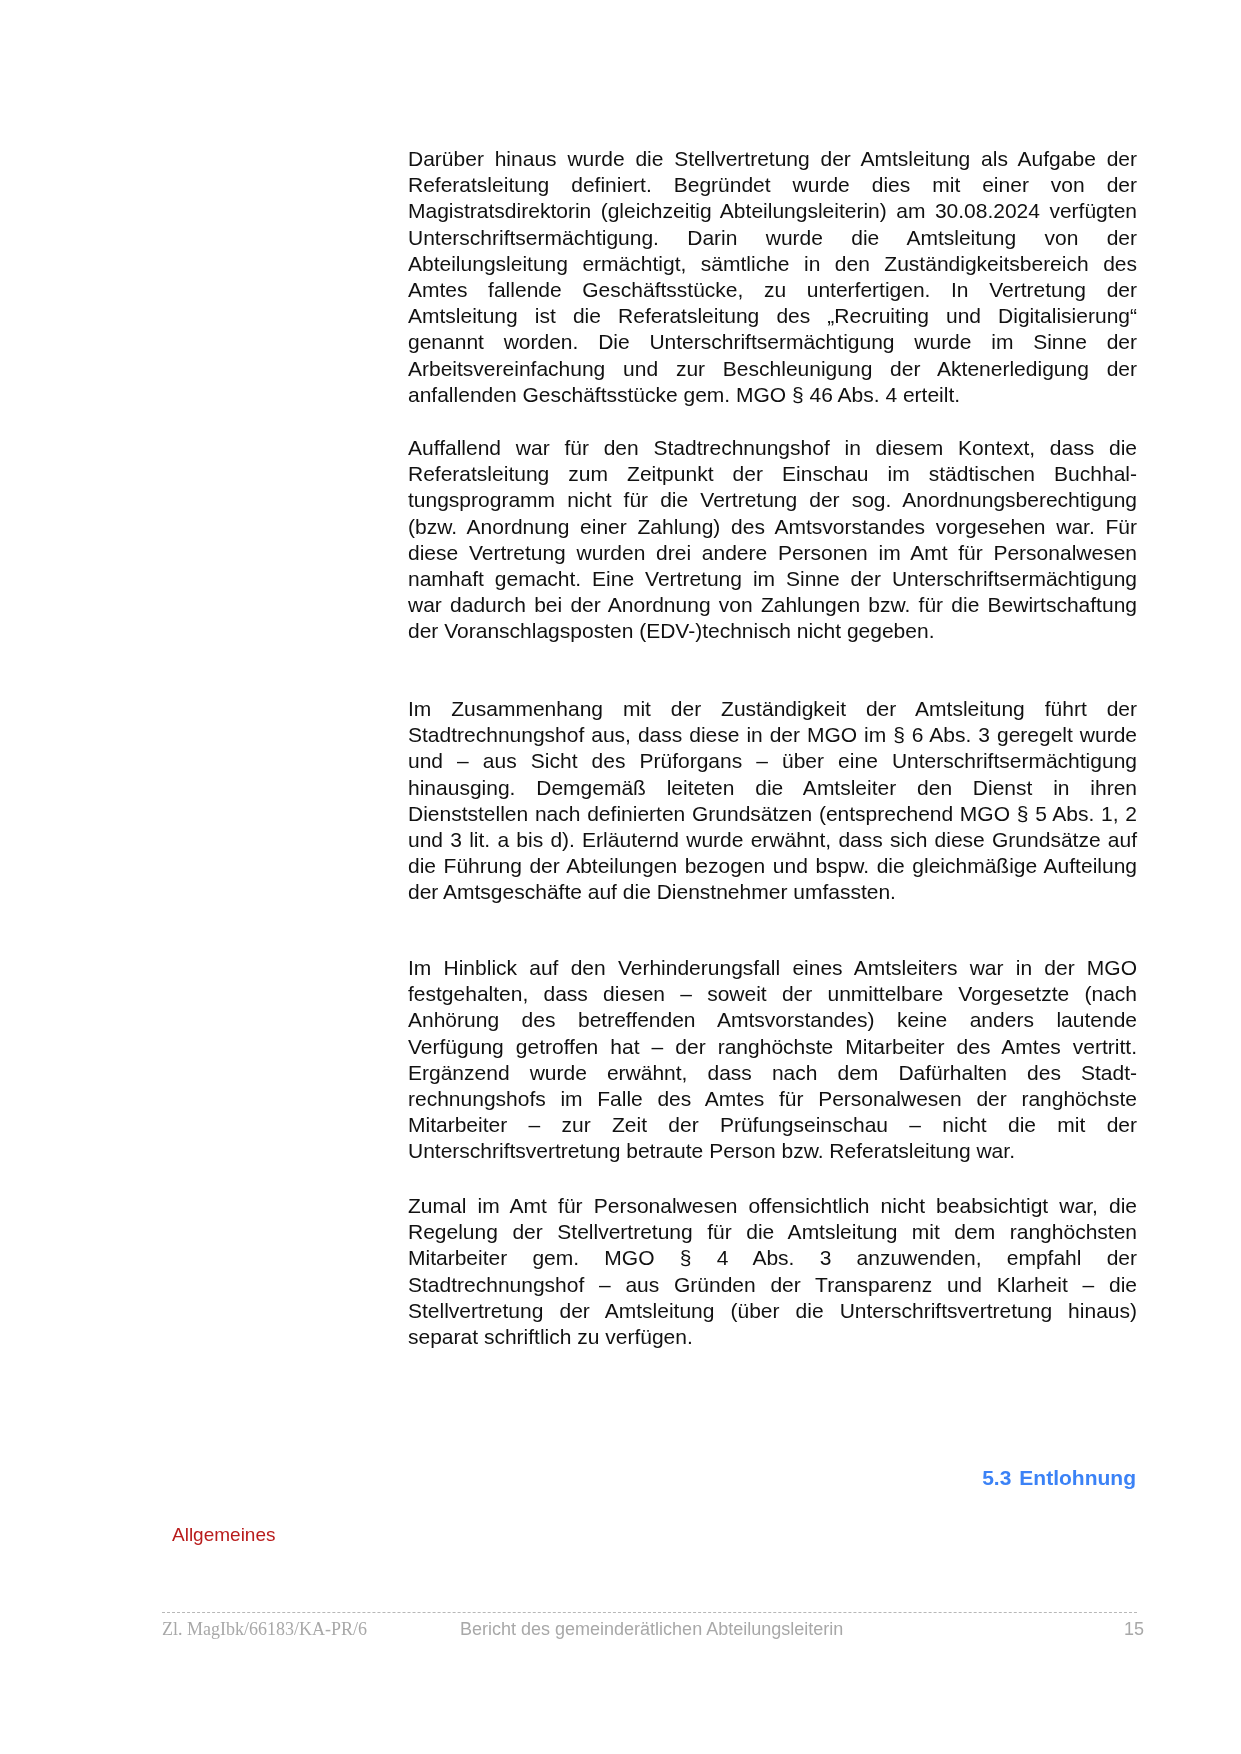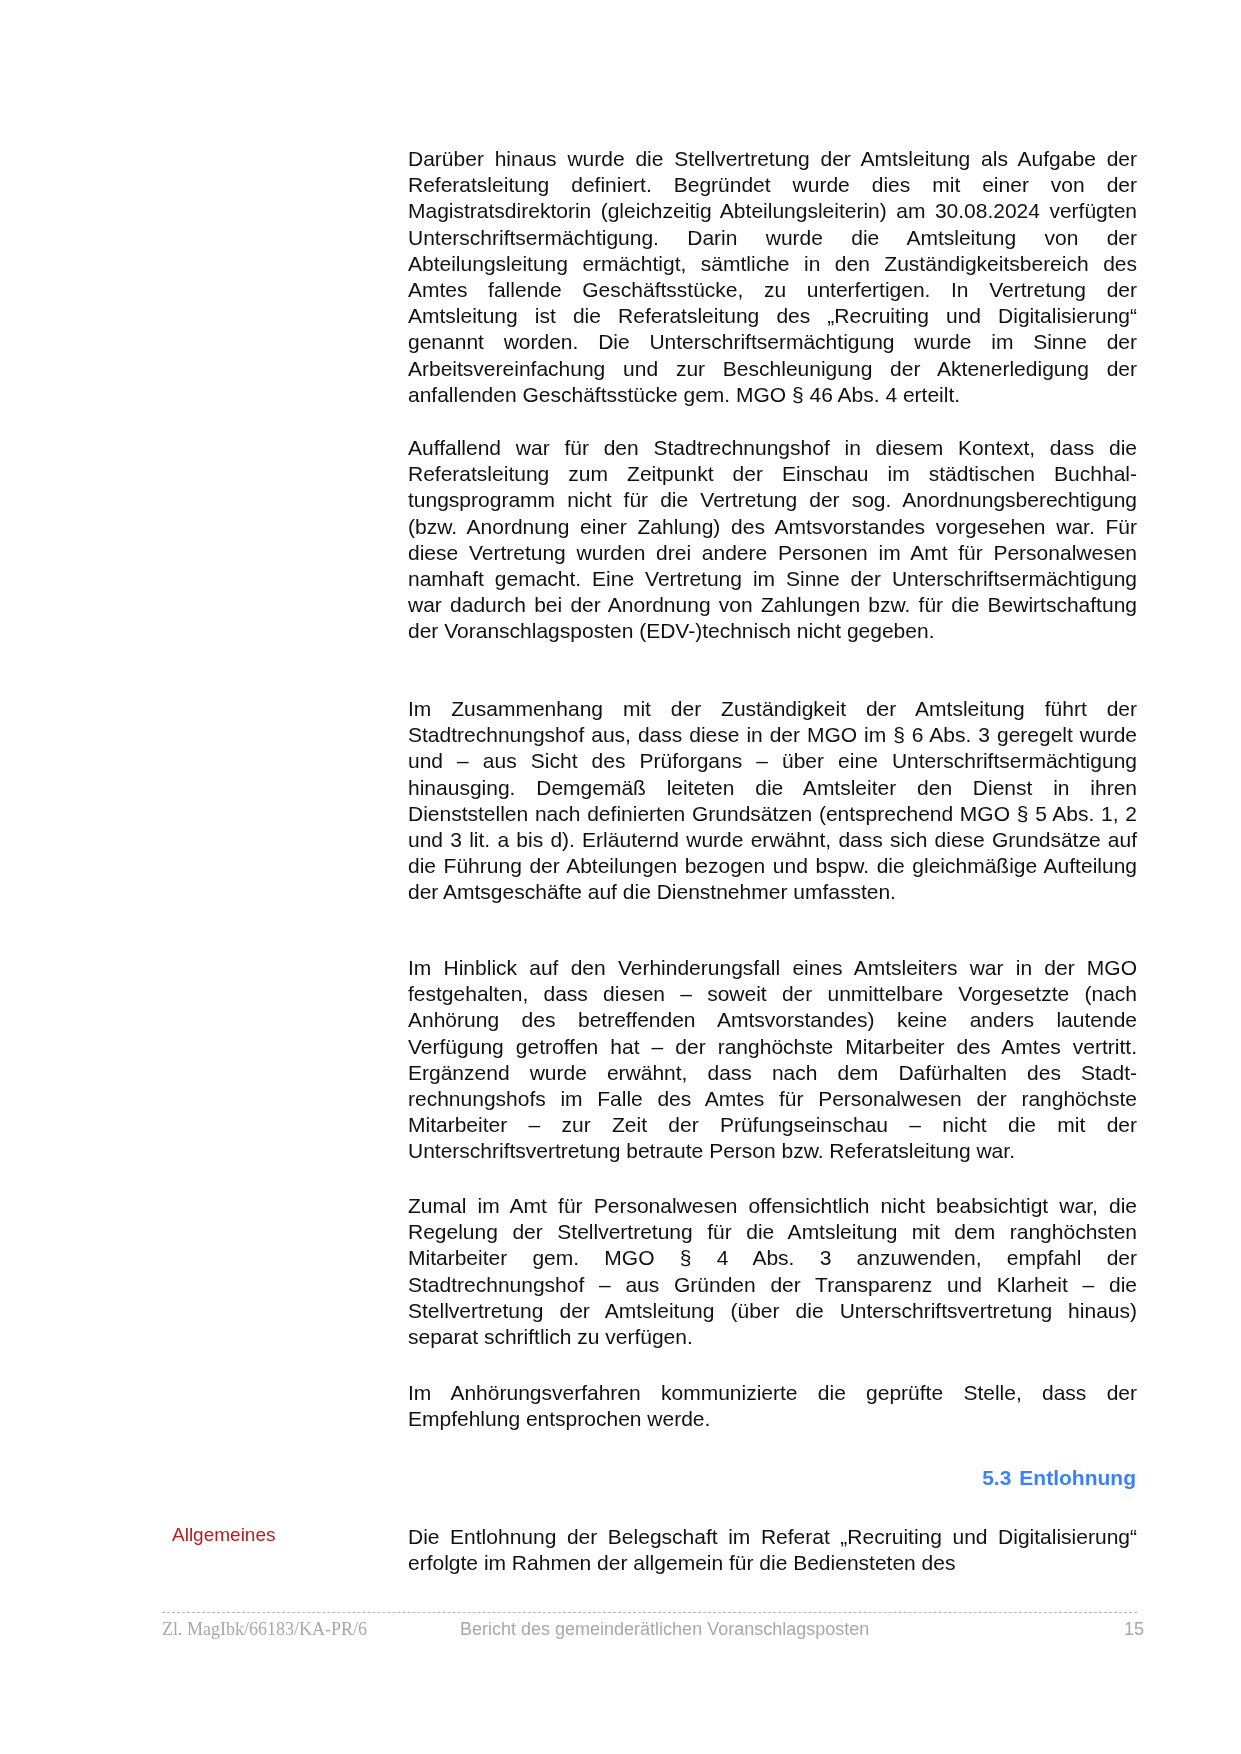--- a/index.html
+++ b/index.html
@@ -21,27 +21,25 @@
 </head>
 <body>
 
 <div class="page">
 
   <p class="para" style="top:146px;">Darüber hinaus wurde die Stellvertretung der Amtsleitung als Aufgabe der Referatsleitung definiert. Begründet wurde dies mit einer von der Magistratsdirektorin (gleichzeitig Abteilungsleiterin) am 30.08.2024 ver­fügten Unterschriftsermächtigung. Darin wurde die Amtsleitung von der Abteilungsleitung ermächtigt, sämtliche in den Zuständigkeitsbereich des Amtes fallende Geschäftsstücke, zu unterfertigen. In Vertretung der Amtsleitung ist die Referatsleitung des „Recruiting und Digitalisierung“ genannt worden. Die Unterschriftsermächtigung wurde im Sinne der Arbeitsvereinfachung und zur Beschleunigung der Aktenerledigung der anfallenden Geschäftsstücke gem. MGO § 46 Abs. 4 erteilt.</p>
   <p class="para" style="top:435px;">Auffallend war für den Stadtrechnungshof in diesem Kontext, dass die Referatsleitung zum Zeitpunkt der Einschau im städtischen Buchhal­tungsprogramm nicht für die Vertretung der sog. Anordnungsberechti­gung (bzw. Anordnung einer Zahlung) des Amtsvorstandes vorgesehen war. Für diese Vertretung wurden drei andere Personen im Amt für Personalwesen namhaft gemacht. Eine Vertretung im Sinne der Unter­schriftsermächtigung war dadurch bei der Anordnung von Zahlungen bzw. für die Bewirtschaftung der Voranschlagsposten (EDV-)technisch nicht gegeben.</p>
   <p class="para" style="top:696px;">Im Zusammenhang mit der Zuständigkeit der Amtsleitung führt der Stadtrechnungshof aus, dass diese in der MGO im § 6 Abs. 3 geregelt wurde und – aus Sicht des Prüforgans – über eine Unterschrifts­ermächtigung hinausging. Demgemäß leiteten die Amtsleiter den Dienst in ihren Dienststellen nach definierten Grundsätzen (entsprechend MGO § 5 Abs. 1, 2 und 3 lit. a bis d). Erläuternd wurde erwähnt, dass sich diese Grundsätze auf die Führung der Abteilungen bezogen und bspw. die gleichmäßige Aufteilung der Amtsgeschäfte auf die Dienstnehmer umfassten.</p>
   <p class="para" style="top:955px;">Im Hinblick auf den Verhinderungsfall eines Amtsleiters war in der MGO festgehalten, dass diesen – soweit der unmittelbare Vorgesetzte (nach Anhörung des betreffenden Amtsvorstandes) keine anders lautende Verfügung getroffen hat – der ranghöchste Mitarbeiter des Amtes vertritt. Ergänzend wurde erwähnt, dass nach dem Dafürhalten des Stadt­rechnungshofs im Falle des Amtes für Personalwesen der ranghöchste Mitarbeiter – zur Zeit der Prüfungseinschau – nicht die mit der Unterschriftsvertretung betraute Person bzw. Referatsleitung war.</p>
   <p class="para" style="top:1193px;">Zumal im Amt für Personalwesen offensichtlich nicht beabsichtigt war, die Regelung der Stellvertretung für die Amtsleitung mit dem rang­höchsten Mitarbeiter gem. MGO § 4 Abs. 3 anzuwenden, empfahl der Stadtrechnungshof – aus Gründen der Transparenz und Klarheit – die Stellvertretung der Amtsleitung (über die Unterschriftsvertretung hinaus) separat schriftlich zu verfügen.</p>
-  <p class="para" style="top:1380px;">Im Anhörungsverfahren kommunizierte die geprüfte Stelle, dass der Empfehlung entsprochen werde.</p>
 
   <h2 class="heading">
     <span class="num">5.3</span><span>Entlohnung</span>
   </h2>
 
   <div class="margin-label">Allgemeines</div>
-  <p class="para" style="top:1524px;">Die Entlohnung der Belegschaft im Referat „Recruiting und Digitali­sierung“ erfolgte im Rahmen der allgemein für die Bediensteten des</p>
 
   <div class="footer-rule"></div>
   <div class="footer f-left">Zl. MagIbk/66183/KA-PR/6</div>
-  <div class="footer f-mid">Bericht des gemeinderätlichen Voranschlagsposten</div>
+  <div class="footer f-mid">Bericht des gemeinderätlichen Abteilungsleiterin</div>
   <div class="footer f-right">15</div>
 
 </div>
 
 </body></html>

